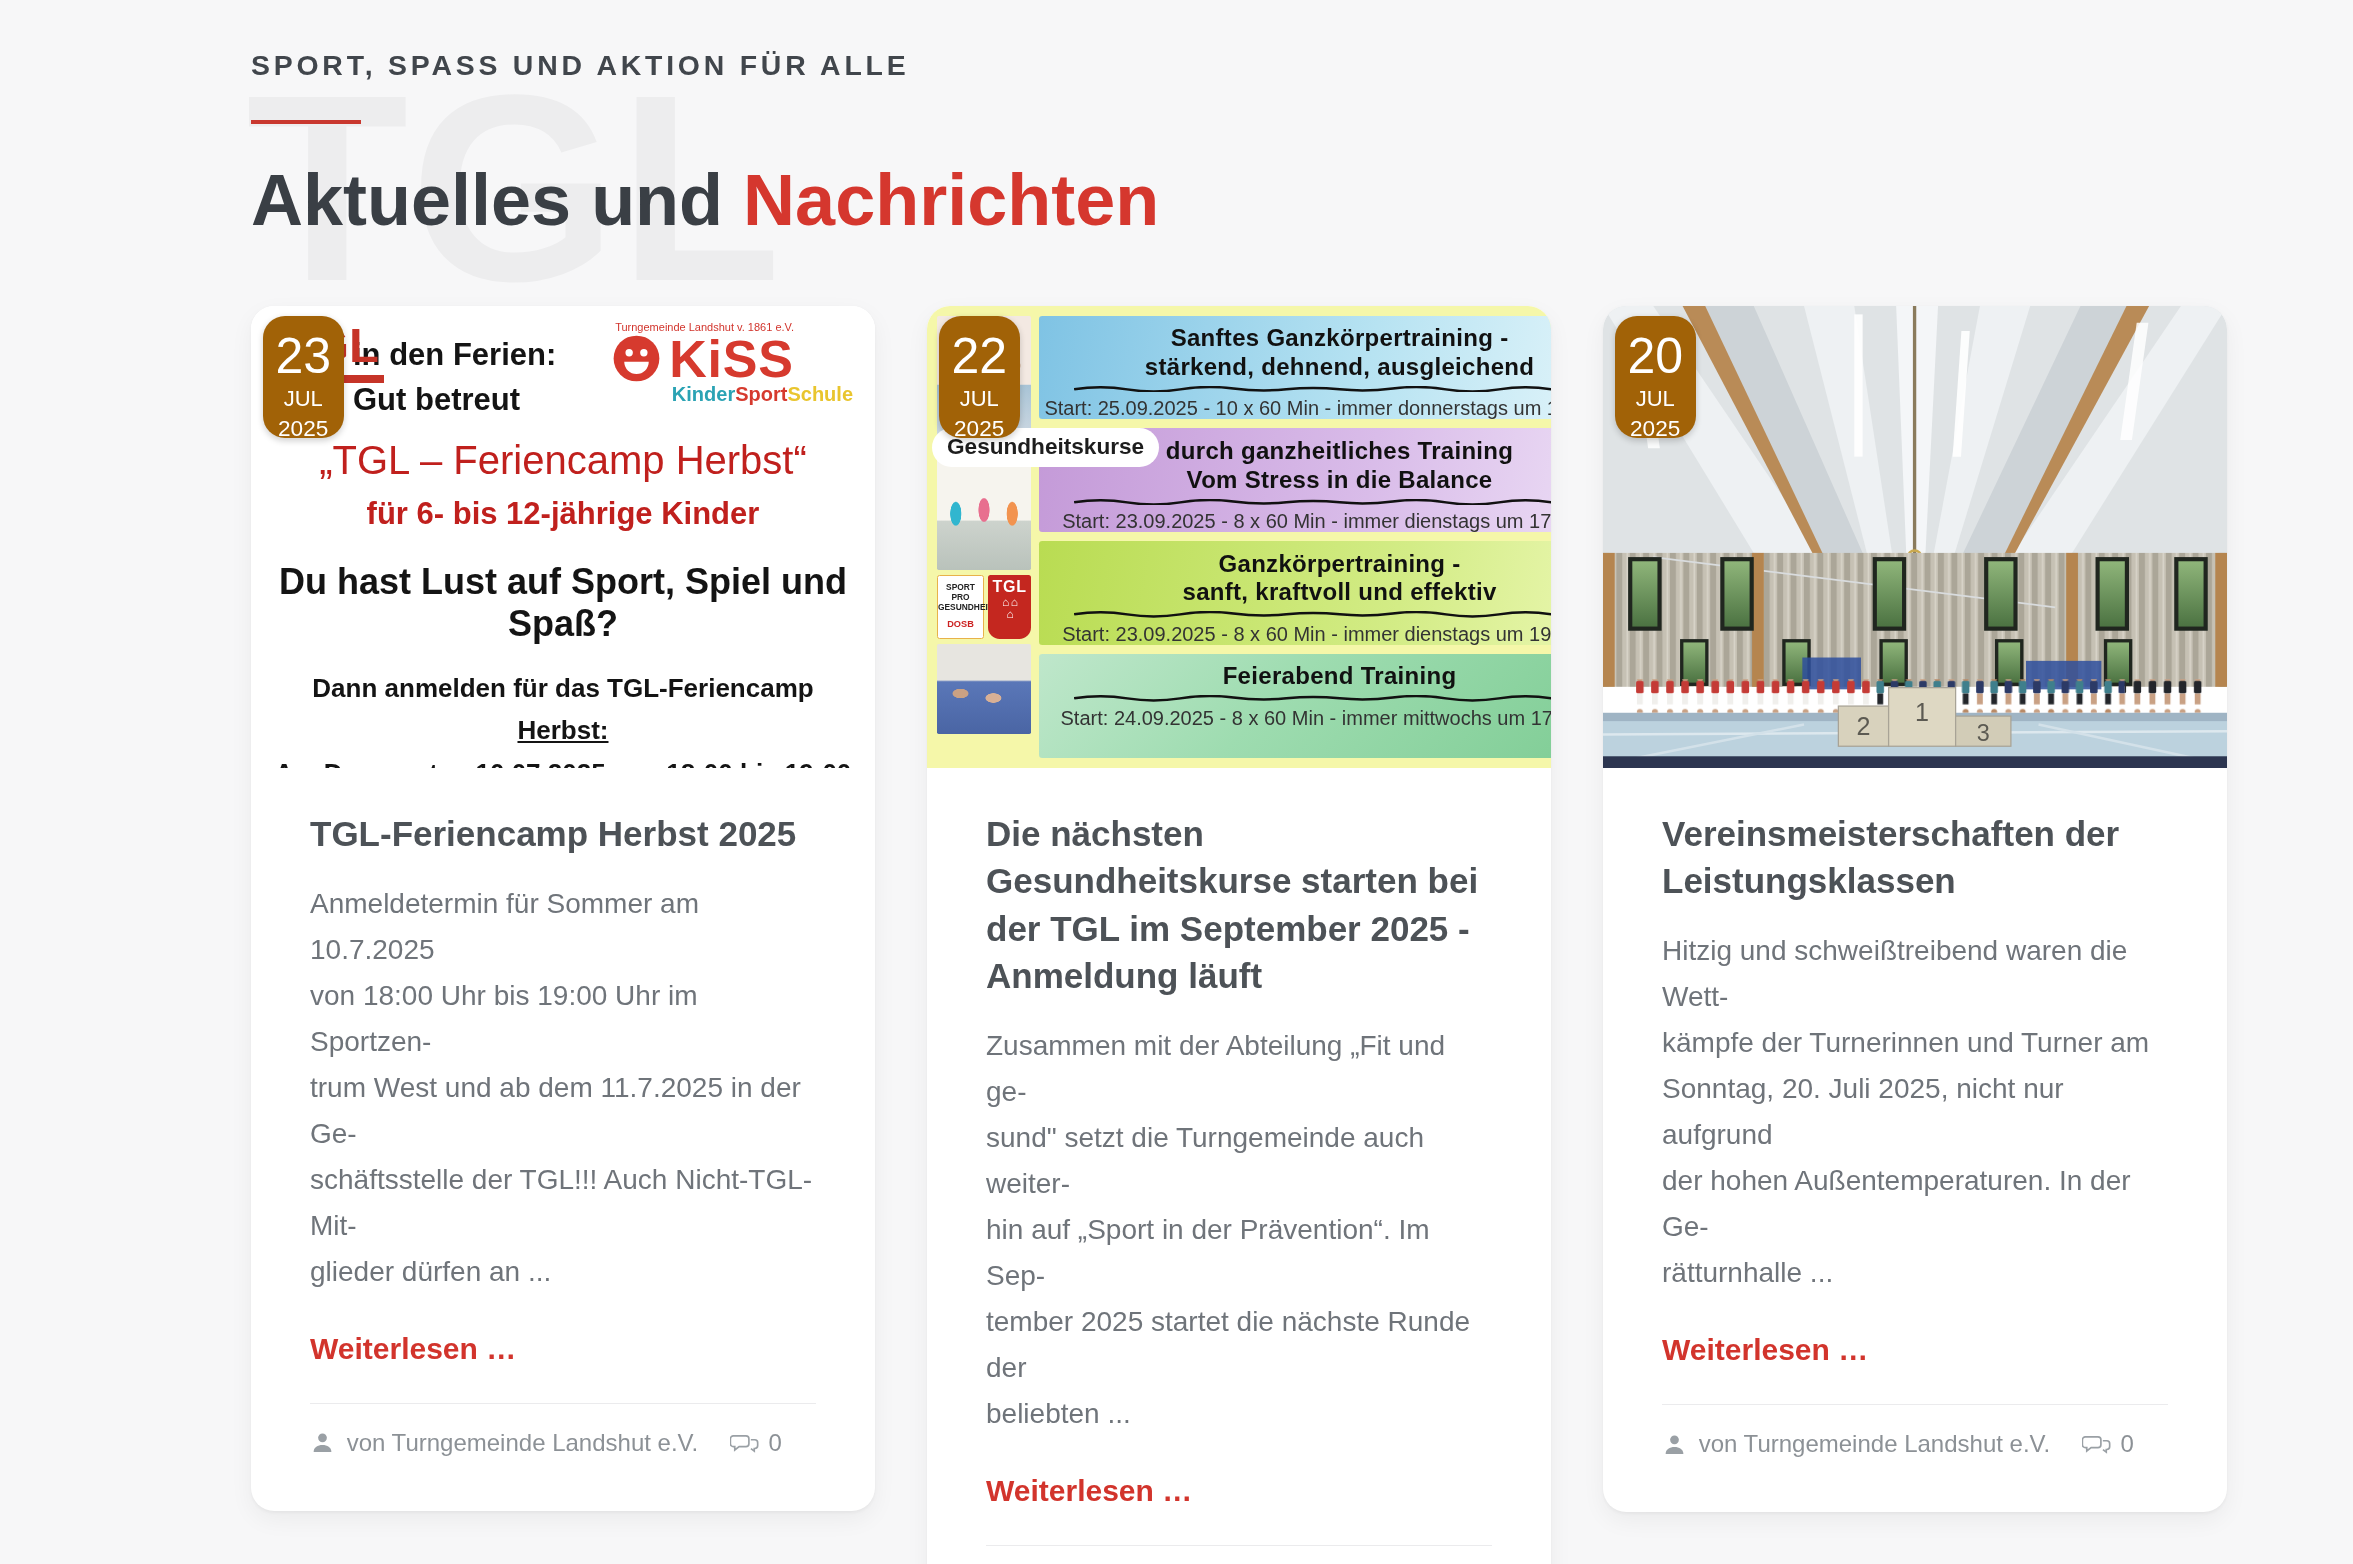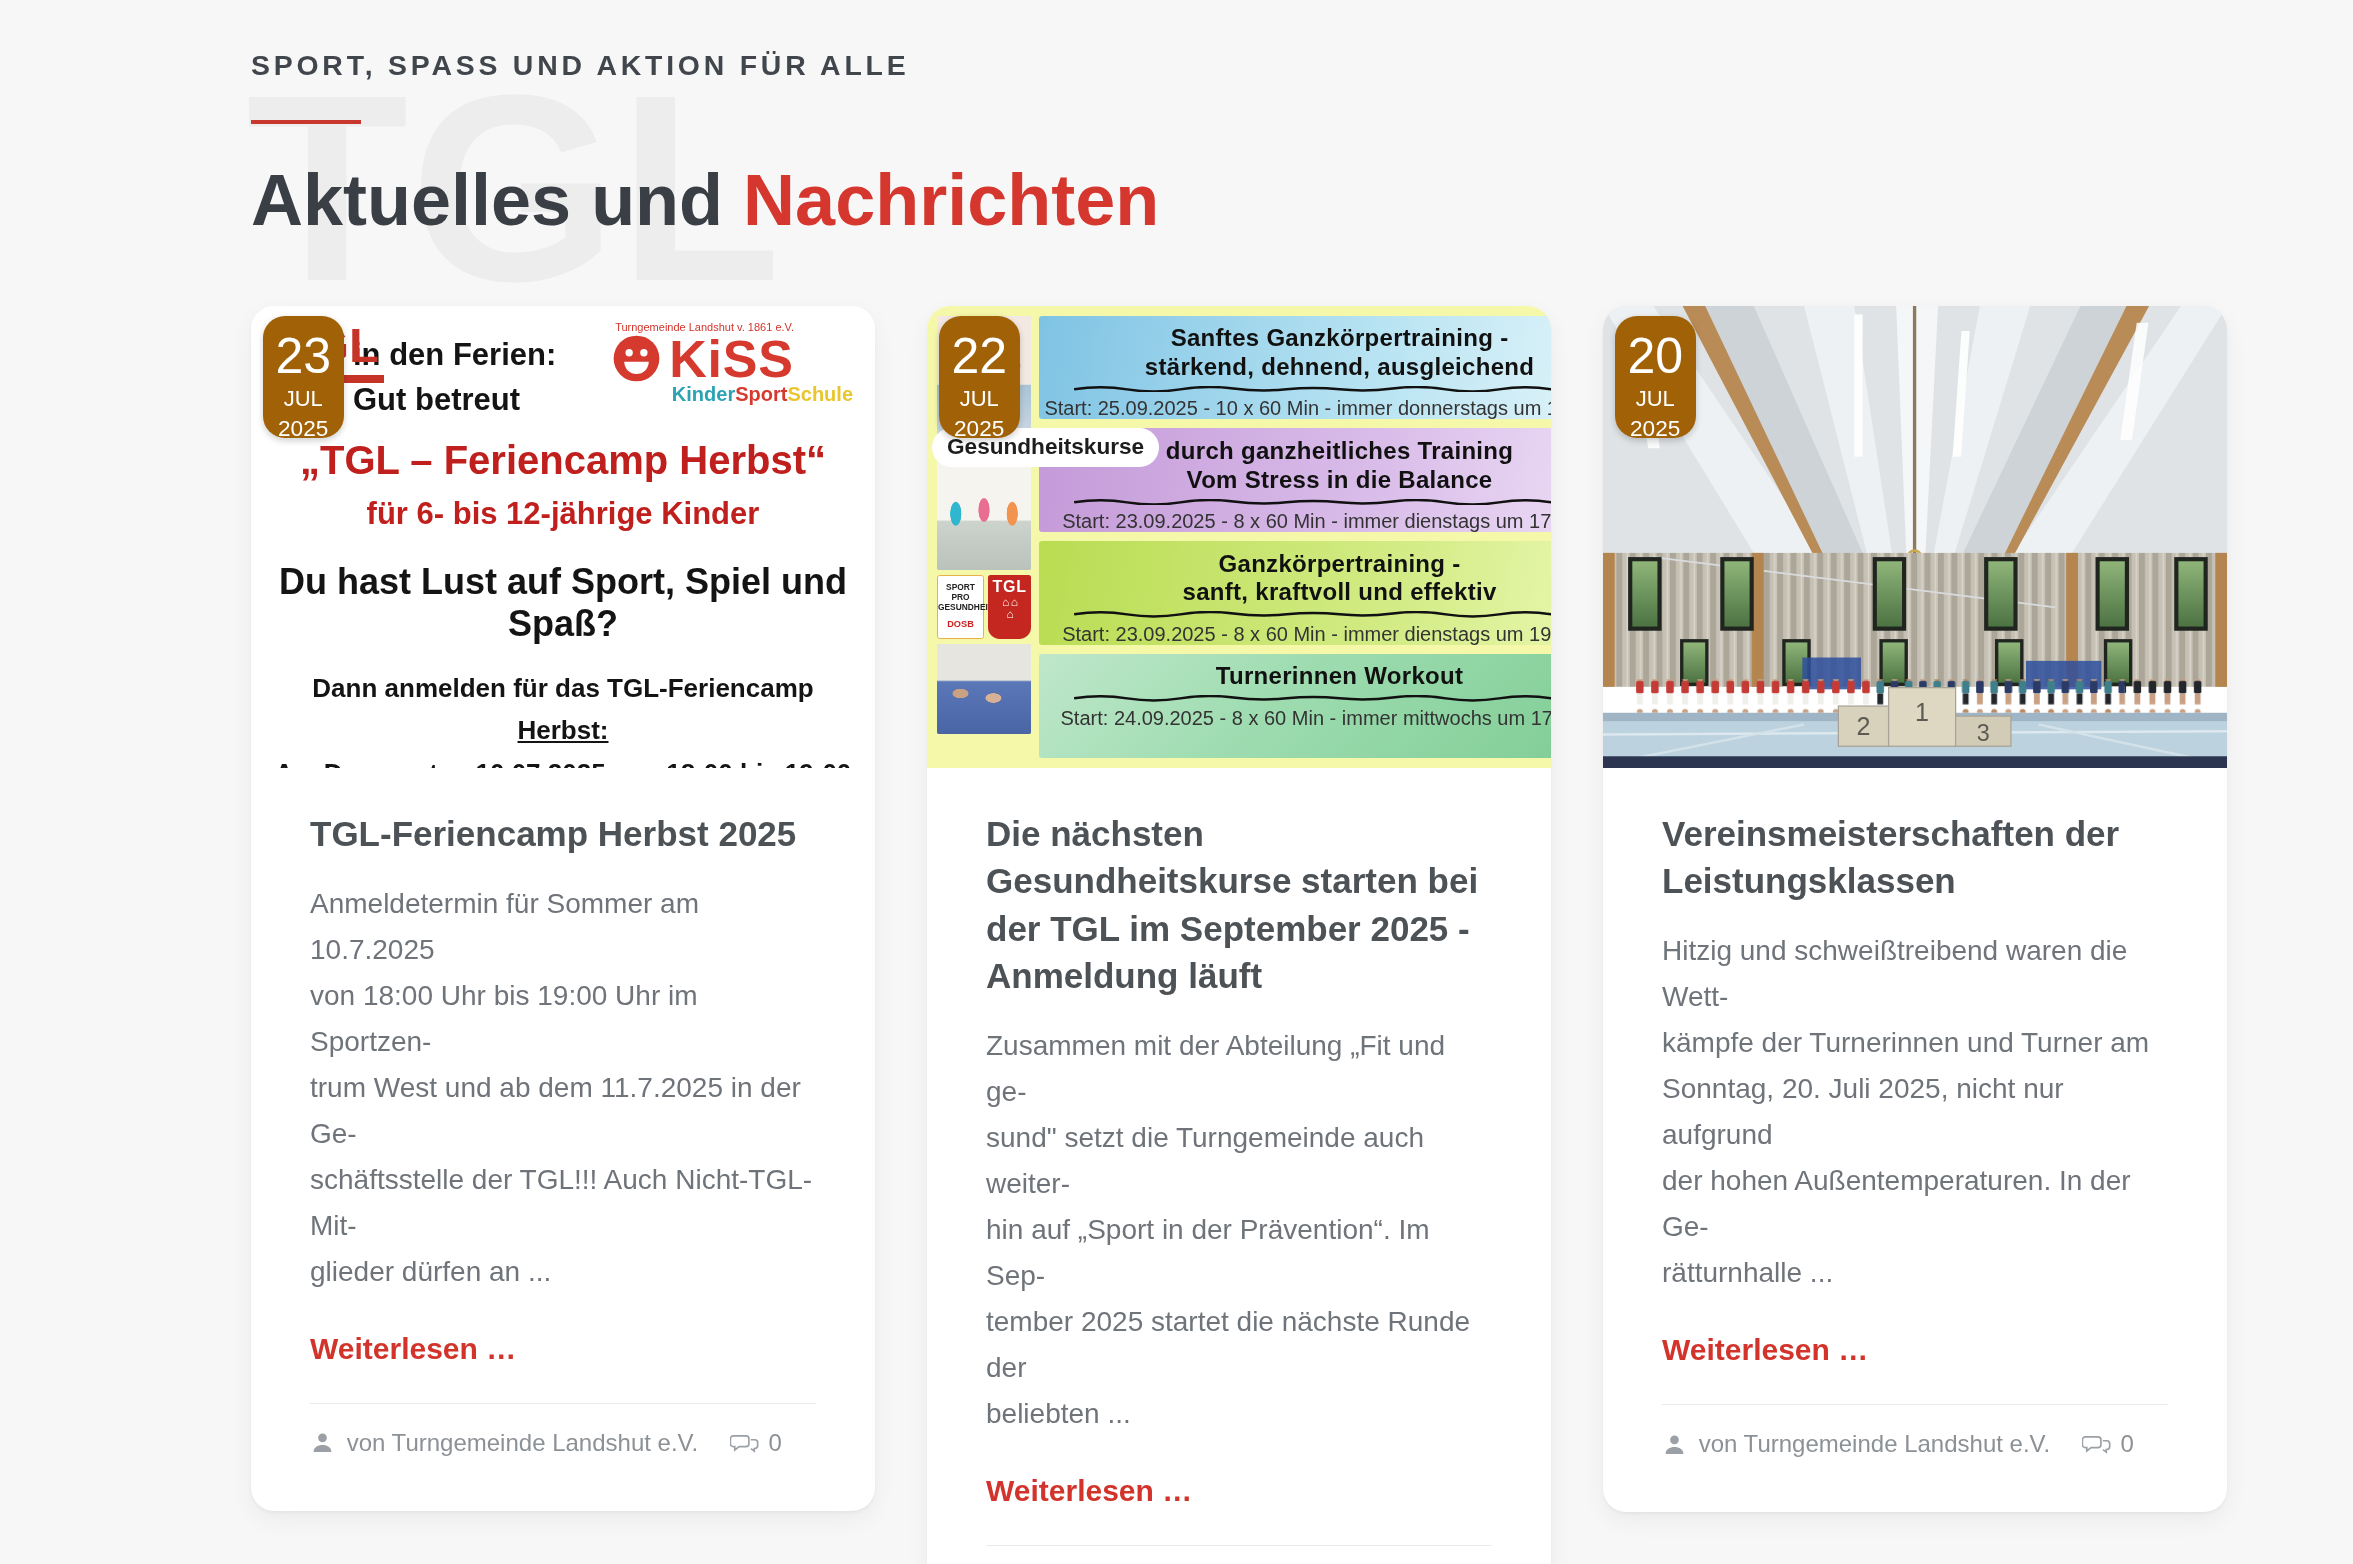--- a/index.html
+++ b/index.html
@@ -65,21 +65,21 @@
   .f1-tgl { position:absolute; left:25px; top:11.7px; z-index:1; font-size:49px; font-weight:800; color:#c63428;
             border-bottom:8.4px solid #c63428; padding:0 5px 1.7px; }
   .f1-kiss { position:absolute; right:22px; top:15px; text-align:left; z-index:2; }
   .f1-kiss-top { font-size:11px; color:#d2342c; margin-left:3.3px; }
   .f1-kiss-row { display:flex; align-items:center; gap:8.4px; }
   .f1-kiss-name { font-size:52px; font-weight:800; color:#d63a2e; letter-spacing:0.8px; line-height:1; }
   .f1-kiss-sub { font-size:20px; font-weight:700; margin-left:60px; margin-top:-1.7px; }
   .f1-kiss-sub .k1{ color:#2ba3b4; } .f1-kiss-sub .k2{ color:#d63a2e; } .f1-kiss-sub .k3{ color:#e9c52e; }
   .f1-l12 { text-align:left; margin-left:102px; font-size:31px; font-weight:700; }
   .f1-l1 { margin-top:8.4px; } .f1-l2 { margin-top:13.4px; }
-  .f1-l3 { margin-top:20px; font-size:40px; font-weight:700; color:#c0201d; }
+  .f1-l3 { margin-top:20px; font-size:40px; font-weight:400; color:#c0201d; }
   .f1-l4 { margin-top:13.4px; font-size:31px; font-weight:700; color:#c0201d; }
   .f1-l5 { margin-top:28.4px; font-size:36px; font-weight:700; }
   .f1-l6 { margin-top:28.4px; font-size:26px; font-weight:700; }
   .f1-l7 { margin-top:11px; font-size:26px; font-weight:700; text-decoration:underline; }
   .f1-l8 { margin-top:12.5px; font-size:26px; font-weight:700; }
 
   
   .f2 { position:relative; height:100%; background:#f5f7a9; display:flex; gap:8.4px; padding:10px; }
   .f2-left { width:94px; display:flex; flex-direction:column; gap:5px; }
   .f2-photo { border-radius:1.7px; }
@@ -229,21 +229,21 @@
             </div>
             <div class="f2-panel f2-p3">
               <div class="f2-t">Ganzkörpertraining -</div>
               <div class="f2-t">sanft, kraftvoll und effektiv</div>
               <svg class="f2-squig" viewBox="0 0 400 8" preserveAspectRatio="none">
                   <path d="M0 4 q20 -5 40 0 t40 0 t40 -1 t40 1 t40 0 t40 -1 t40 1 t40 0 t40 0 t40 0" stroke="#111" stroke-width="3" fill="none"></path>
                 </svg>
               <div class="f2-start">Start: 23.09.2025 - 8 x 60 Min - immer dienstags um 19:00 Uhr</div>
             </div>
             <div class="f2-panel f2-p4">
-              <div class="f2-t">Turnerinnen Workout</div>
+              <div class="f2-t">Feierabend Training</div>
               <svg class="f2-squig" viewBox="0 0 400 8" preserveAspectRatio="none">
                   <path d="M0 4 q20 -5 40 0 t40 0 t40 -1 t40 1 t40 0 t40 -1 t40 1 t40 0 t40 0 t40 0" stroke="#111" stroke-width="3" fill="none"></path>
                 </svg>
               <div class="f2-start">Start: 24.09.2025 - 8 x 60 Min - immer mittwochs um 17:00 Uhr</div>
             </div>
           </div>
         </div>
         <div class="date-badge">
           <div class="day">22</div>
           <div class="mon">JUL</div>

